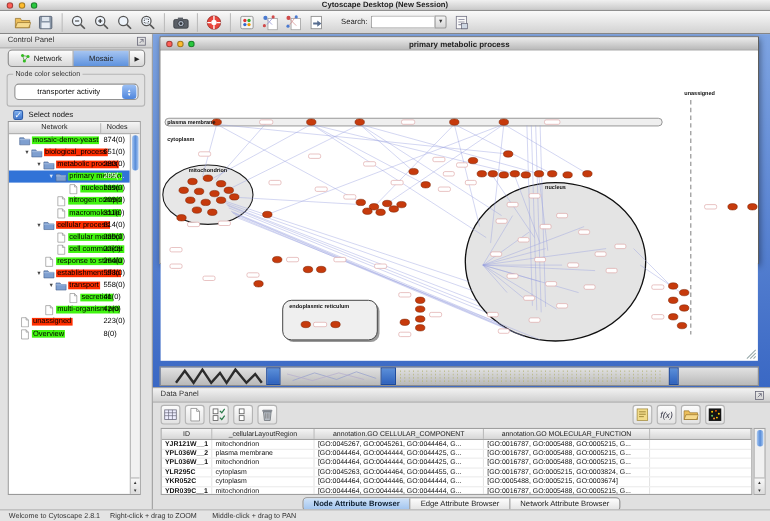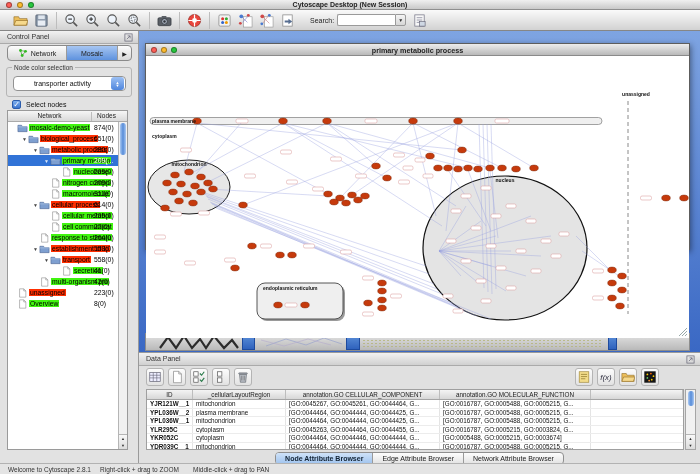--- a/index.html
+++ b/index.html
@@ -72,21 +72,21 @@
   .sb-arrows { position:absolute; left:0; bottom:0; width:100%; font-size:4px; color:#333; text-align:center; line-height:7px; background:linear-gradient(#f8f8f8,#dcdcdc); border-top:1px solid #b5b5b5; cursor:pointer; }
 
   
   .desktop { position:absolute; left:139px; top:31px; width:561px; height:321px; background:linear-gradient(#7ea4e2,#3a68c4); overflow:hidden; }
 
   .bg-windows { position:absolute; left:6px; top:302px; width:545px; height:18px; background:linear-gradient(#e3e3e3,#b9b9b9); border:1px solid #8d8d8d; }
   .bg-windows svg { position:absolute; left:0; top:0; width:100%; height:100%; }
   .bg-blue { position:absolute; top:0; height:100%; background:linear-gradient(#5b8fd9,#2f62bd); border:1px solid #1d4a9e; }
   .speckle { position:absolute; top:2px; height:13px; background-image:radial-gradient(#b4b478 .5px, transparent .7px); background-size:4px 3px; opacity:.8; }
 
-  .net-window { position:absolute; left:6px; top:12px; width:545px; height:207px; border:1px solid #5d5d5d; box-shadow:1px 2px 6px rgba(0,0,0,.45); background:#fff;text-decoration:underline; }
+  .net-window { position:absolute; left:6px; top:2px; width:545px; height:207px; border:1px solid #5d5d5d; box-shadow:1px 2px 6px rgba(0,0,0,.45); background:#fff;text-decoration:underline; }
   .net-titlebar { position:relative; height:12px; background:linear-gradient(#ececec,#b9b9b9); border-bottom:1px solid #8a8a8a; }
   .net-titlebar .title { position:absolute; left:0; right:0; top:2px; text-align:center; font-size:7.2px; font-weight:bold; color:#222; }
   .net-lights { position:absolute; left:5px; top:3px; display:flex; gap:4px; }
   .net-lights .light { width:6px; height:6px; }
   .net-canvas { position:absolute; left:0; top:12px; width:543px; height:282px; background:#fff; cursor:crosshair; }
   .net-canvas svg { width:100%; height:100%; display:block; }
 
   
   .data-panel { position:absolute; left:139px; top:352px; width:561px; height:111px; background:#e0e0e0; border-top:1px solid #9a9a9a; }
   .dp-tools { position:absolute; top:14px; height:20px; display:flex; gap:4px; align-items:center; }

